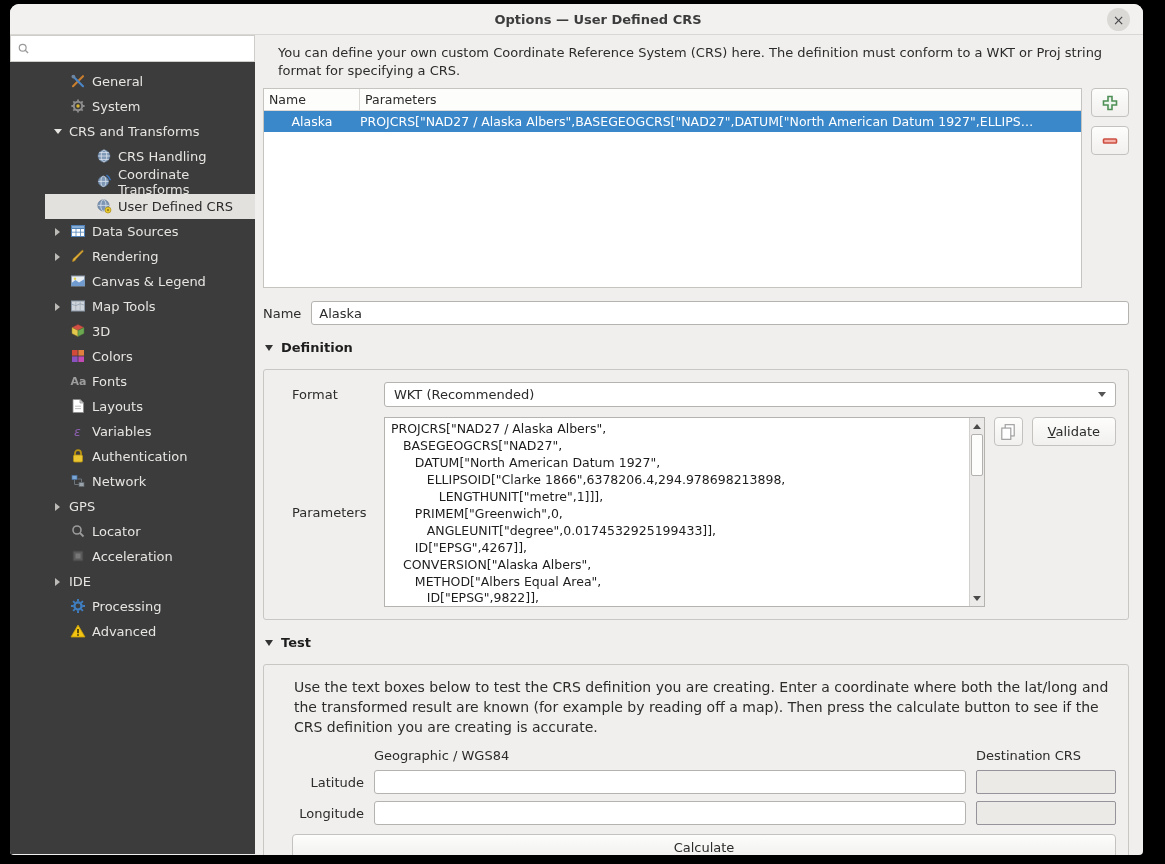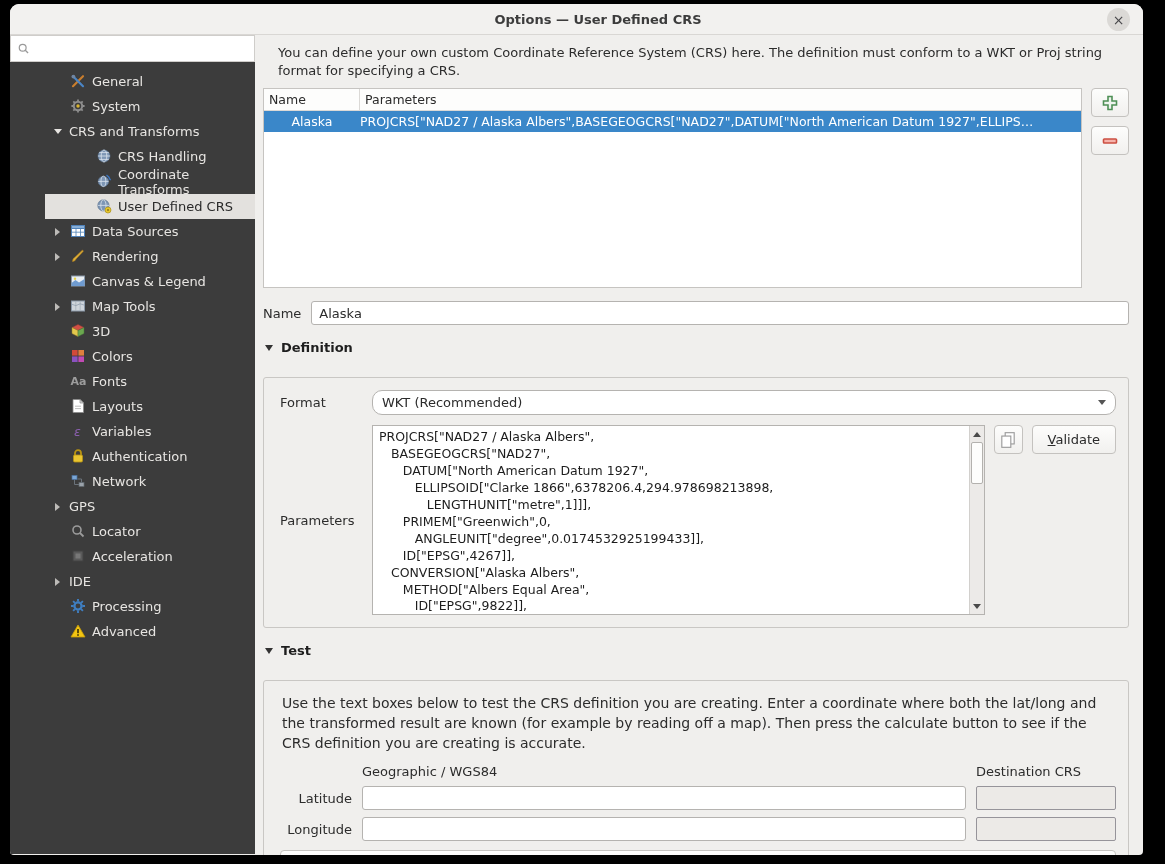--- a/index.html
+++ b/index.html
@@ -43,25 +43,25 @@
   .icon-btn { width:38px; height:29px; border:1px solid #c4c2bf; border-radius:4px; background:linear-gradient(#fdfdfc,#f1f0ee); display:flex; align-items:center; justify-content:center; cursor:default; }
   .icon-btn svg { width:18px; height:18px; }
 
   .name-row { display:flex; align-items:center; gap:10px; margin-top:13px; }
   .lbl { font-size:13px; color:#2c2c2c; }
   .text-input { height:24px; border:1px solid #b5b3b0; border-radius:3px; background:#fff; padding:0 7px; font-size:13px; font-family:inherit; color:#2c2c2c; flex:1; outline:none; }
 
   .section-hd { display:flex; align-items:center; gap:8px; margin:15px 0 0 2px; }
   .dtri { width:0; height:0; border-top:6px solid #333; border-left:4.5px solid transparent; border-right:4.5px solid transparent; }
   .section-title { font-size:13px; font-weight:bold; color:#1e1e1e; }
-  .gbox { border:1px solid #c9c7c4; border-radius:3px; margin-top:22px; padding:12px 12px 12px 16px; background:#f0efed; }
+  .gbox { border:1px solid #c9c7c4; border-radius:3px; margin-top:14px; padding:12px 12px 12px 28px; background:#f0efed; }
 
   .frow { display:flex; align-items:center; }
   .flabel { width:92px; font-size:13px; color:#2c2c2c; flex-shrink:0; }
-  .combo { flex:1; height:25px; background:#fff; border:1px solid #b5b3b0; border-radius:10px; display:flex; align-items:center; justify-content:space-between; padding:0 9px; font-size:13px; color:#2b2b2b; cursor:default; }
+  .combo { flex:1; height:25px; background:#fff; border:1px solid #b5b3b0; border-radius:3px; display:flex; align-items:center; justify-content:space-between; padding:0 9px; font-size:13px; color:#2b2b2b; cursor:default; }
   .combo-arrow { width:0; height:0; border-top:5px solid #555; border-left:4px solid transparent; border-right:4px solid transparent; }
 
   .params-row { display:flex; align-items:center; margin-top:10px; }
   .wkt-wrap { flex:1; height:190px; background:#fff; border:1px solid #b5b3b0; position:relative; overflow:hidden; }
   .wkt-text { position:absolute; left:0; top:0; right:16px; bottom:0; padding:3px 6px; font-size:12.5px; line-height:16.9px; white-space:pre; color:#1d1d1d; overflow:hidden; }
   .vscroll { position:absolute; top:0; right:0; bottom:0; width:15px; background:#eceae8; border-left:1px solid #d2d0cd; }
   .scroll-btn { position:absolute; left:0; width:14px; height:14px; display:flex; align-items:center; justify-content:center; }
   .scroll-btn.up { top:1px; } .scroll-btn.down { bottom:1px; }
   .arr-u { width:0;height:0;border-bottom:5px solid #4a4a4a;border-left:4px solid transparent;border-right:4px solid transparent; }
   .arr-d { width:0;height:0;border-top:5px solid #4a4a4a;border-left:4px solid transparent;border-right:4px solid transparent; }

